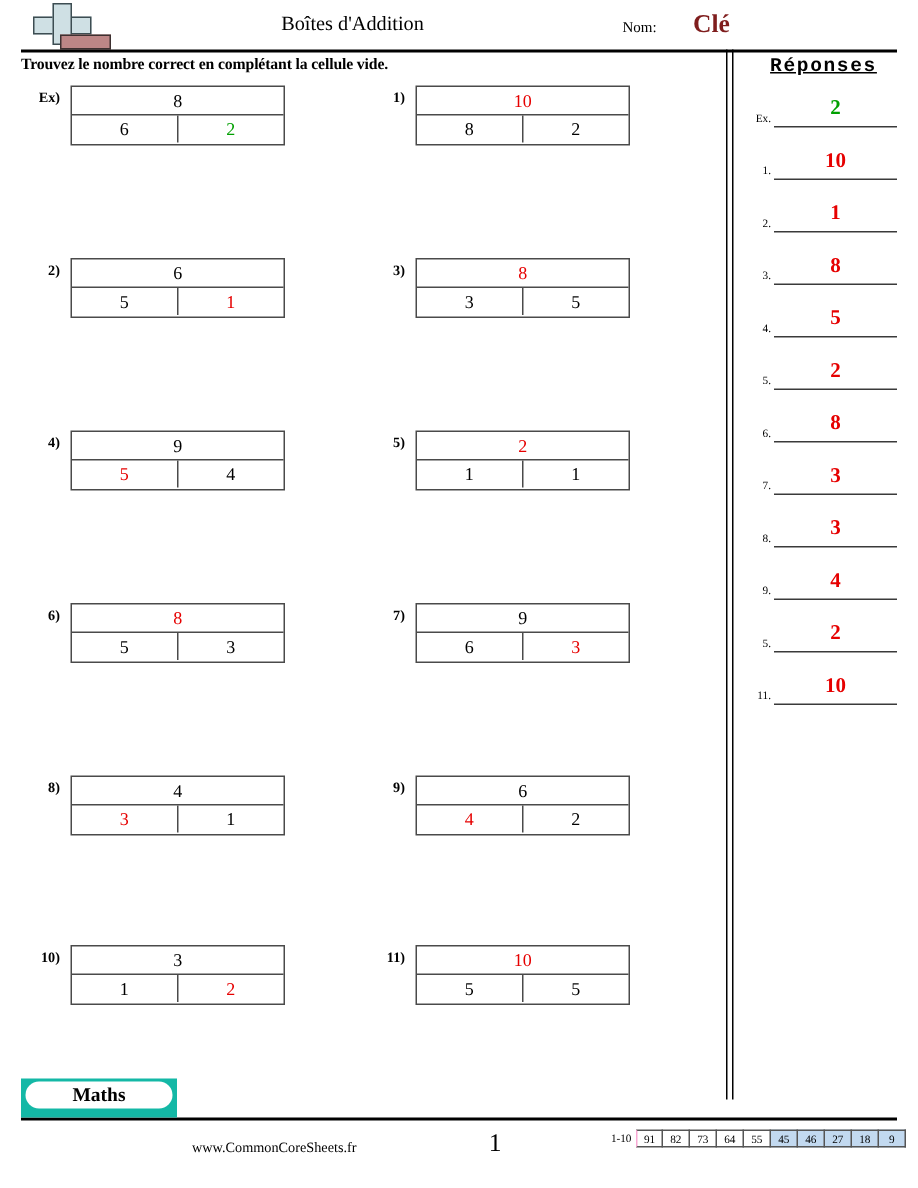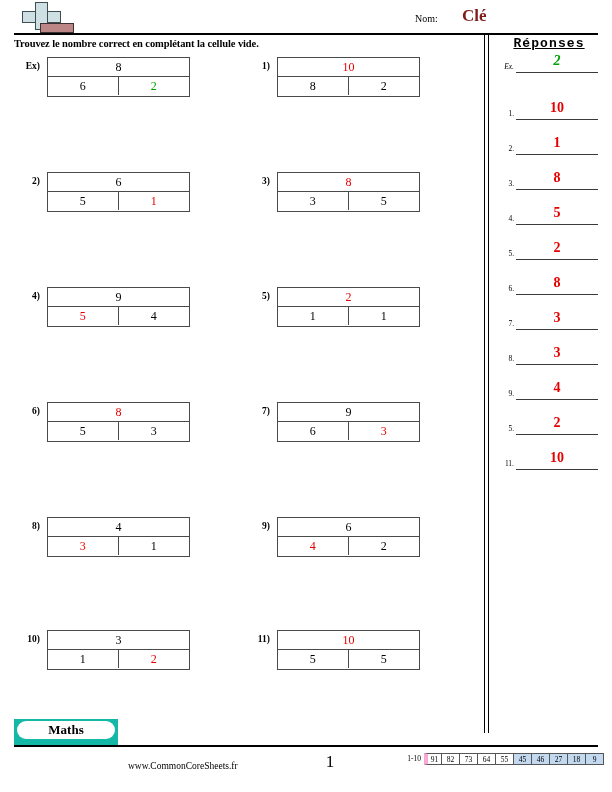--- a/index.html
+++ b/index.html
@@ -262,33 +262,34 @@
     height: 12px;
     line-height: 11px;
     text-align: center;
     font-size: 7.5px;
     border: 1px solid #555;
     border-left: none;
     background: #fff;
     box-sizing: border-box;
     font-family: "Liberation Serif", serif;
   }
-  .scale-cell.first { border-left: 4px solid #f9a8d4; }
+  .scale-cell.first { border-left: 1px solid #f9a8d4; }
   .scale-cell.hl { background: #c2d9f0; }
   .scale-row.second .scale-cell { border-top: none; }
 </style>
 </head>
 <body>
 
 <div id="header">
   <div class="logo">
     <div class="plus-h"></div>
     <div class="plus-v"></div>
     <div class="bar"></div>
   </div>
+  <div class="title">Boîtes d'Addition</div>
   <div class="nom-label">Nom:</div>
   <div class="nom-value">Clé</div>
 </div>
 <div id="header-rule"></div>
 
 <div class="instruction">Trouvez le nombre correct en complétant la cellule vide.</div>
 
 <div id="problems">
     <div class="problem" style="left: 0px; top: 0px;">
       <div class="prob-num">Ex)</div>
@@ -408,21 +409,21 @@
           <div class="cell-left">5</div>
           <div class="cell-right">5</div>
         </div>
       </div>
     </div>
   </div>
 
 <div id="divider"></div>
 <div id="answers">
   <div class="answers-title">Réponses</div>
-<div class="ans-row" style="top: 16px; font-style: italic;">
+<div class="ans-row" style="top: 28px;">
       <div class="ans-label">Ex.</div>
       <div class="ans-val green">2</div>
       <div class="ans-line"></div>
     </div>
     <div class="ans-row" style="top: 63px;">
       <div class="ans-label">1.</div>
       <div class="ans-val">10</div>
       <div class="ans-line"></div>
     </div>
     <div class="ans-row" style="top: 98px;">

